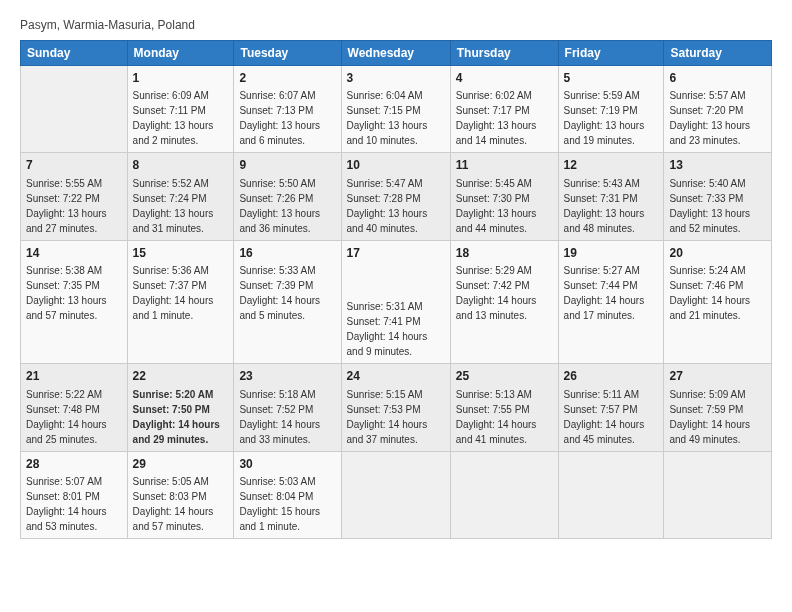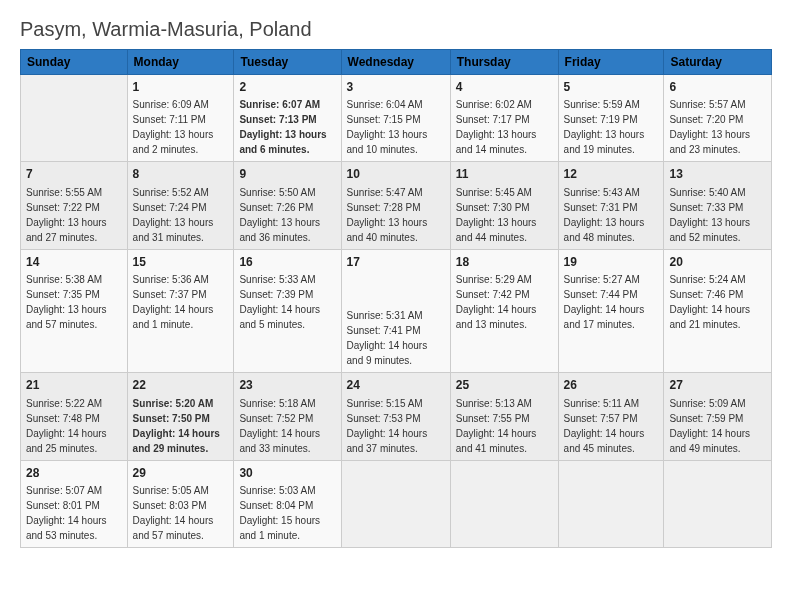--- a/index.html
+++ b/index.html
@@ -28,31 +28,31 @@
     }
     .title-block {
       text-align: right;
     }
     .main-title {
       font-size: 28px;
       font-weight: bold;
       color: #1a3a5c;
     }
     .subtitle {
-      font-size: 20px;
+      font-size: 12px;
       color: #444;
     }
     .calendar {
       width: 100%;
       border-collapse: collapse;
       font-size: 10.5px;
     }
     .calendar thead tr th {
       background: #2e7bc4;
-      color: #000000;
+      color: #ffffff;
       font-weight: bold;
       font-size: 12px;
       padding: 5px 6px;
       border: 1px solid #2166a8;
       text-align: left;
     }
     .calendar tbody tr td {
       border: 1px solid #ccc;
       vertical-align: top;
       padding: 4px 5px;
@@ -113,21 +113,21 @@
           <td class="empty-cell"></td>
           <td>
             <span class="day-num">1</span>
             <div class="day-info" style="white-space: pre-line;">Sunrise: 6:09 AM
 Sunset: 7:11 PM
 Daylight: 13 hours
 and 2 minutes.</div>
           </td>
           <td>
             <span class="day-num">2</span>
-            <div class="day-info" style="white-space: pre-line; font-weight: bold;">Sunrise: 6:07 AM
+            <div class="day-info" style="white-space: pre-line;">Sunrise: 6:07 AM
 Sunset: 7:13 PM
 Daylight: 13 hours
 and 6 minutes.</div>
           </td>
           <td>
             <span class="day-num">3</span>
             <div class="day-info" style="white-space: pre-line;">Sunrise: 6:04 AM
 Sunset: 7:15 PM
 Daylight: 13 hours
 and 10 minutes.</div>

